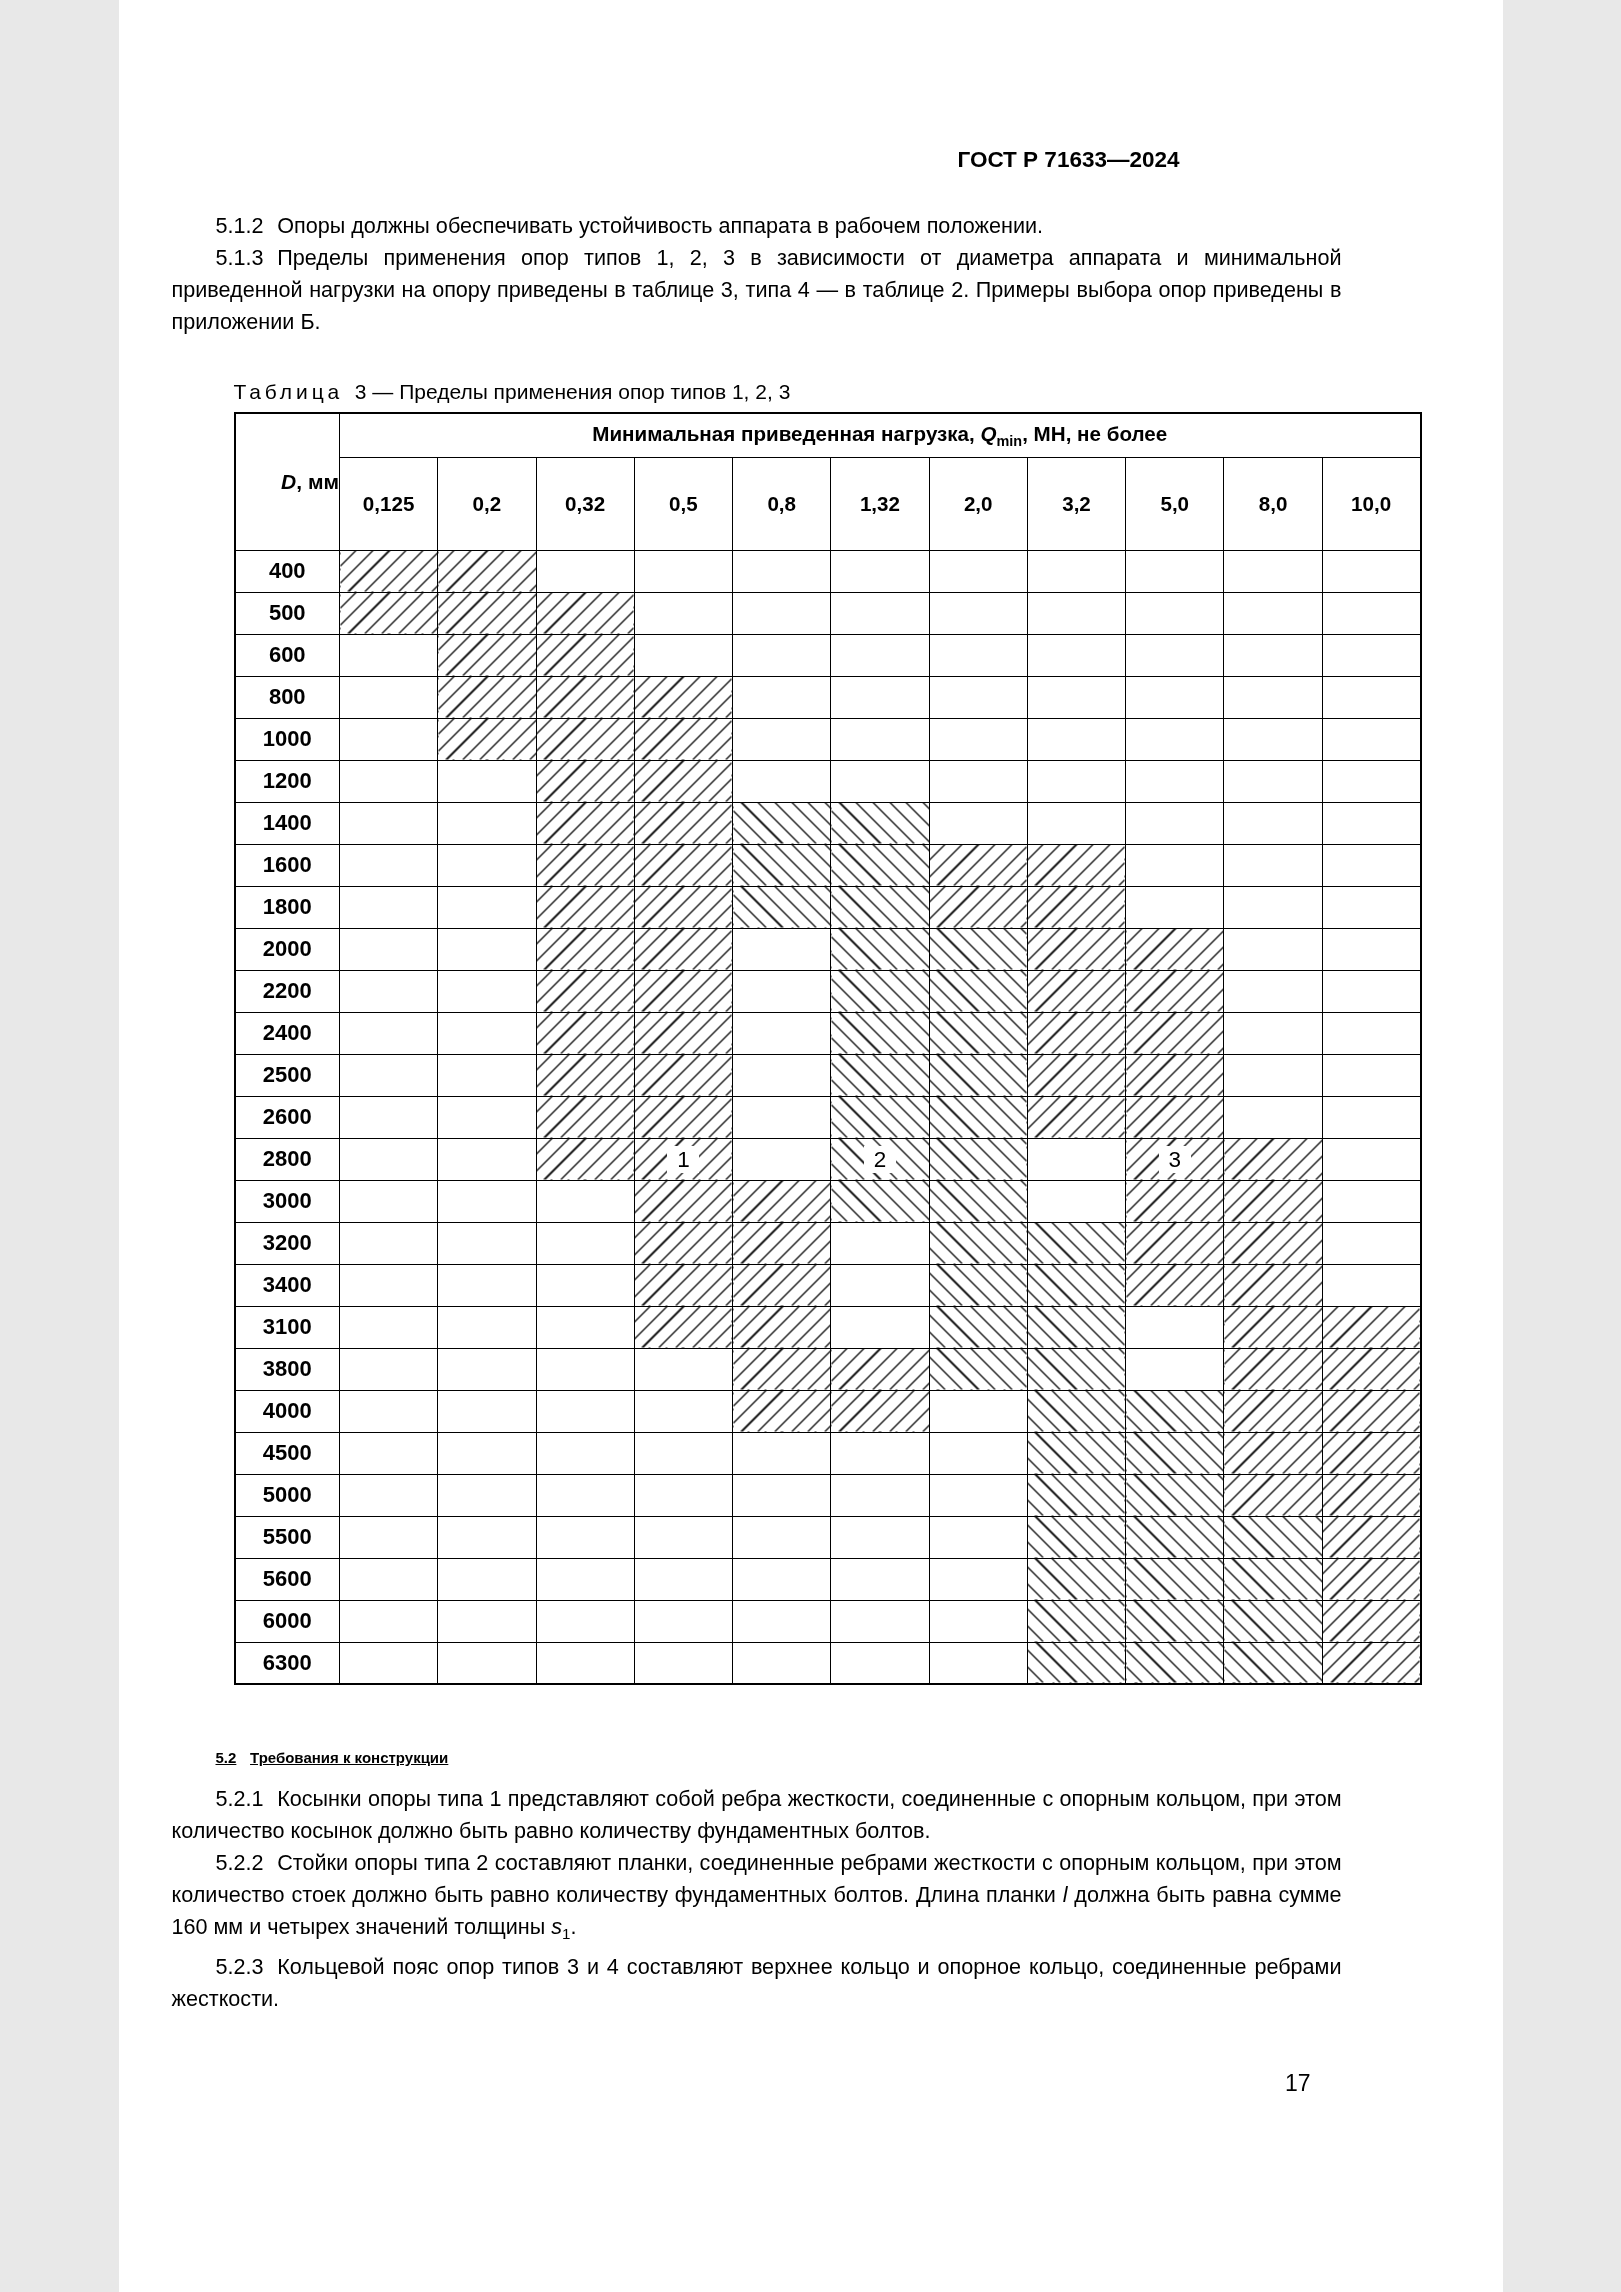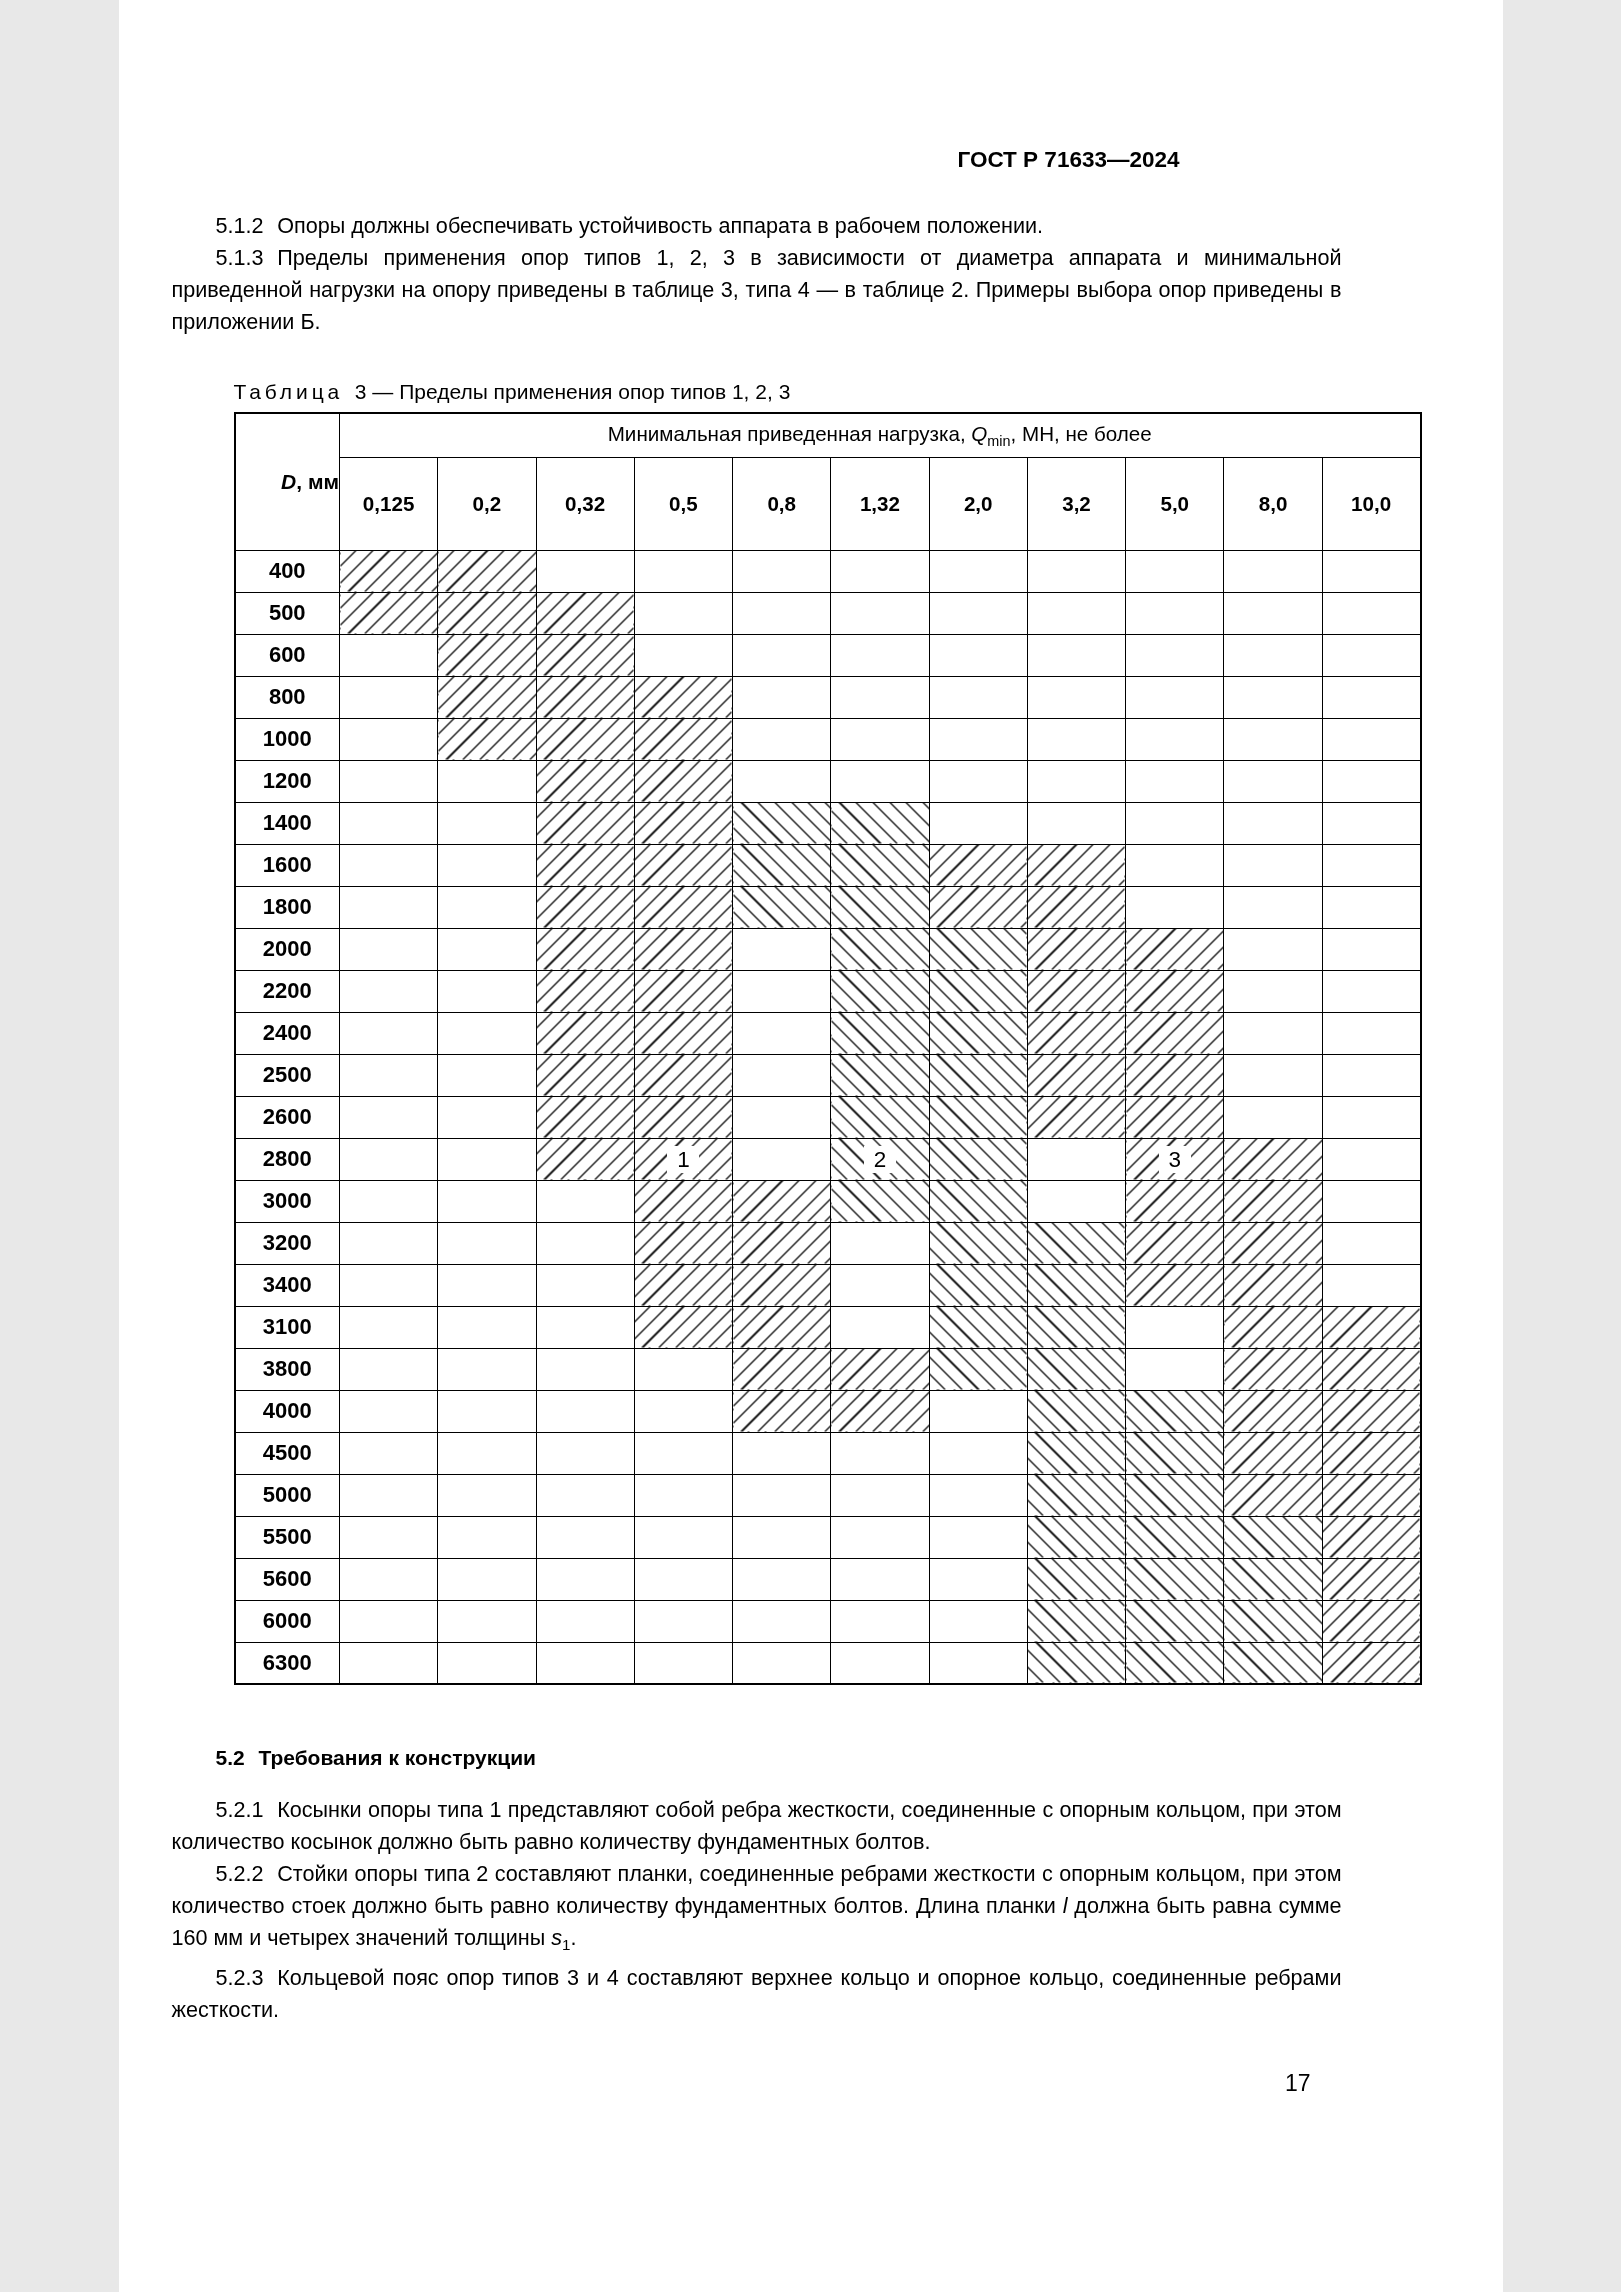--- a/index.html
+++ b/index.html
@@ -23,25 +23,26 @@
   }
   .para {
     margin:0;
     font-size:21.6px;
     line-height:32px;
     text-align:justify;
     text-indent:44px;
   }
   .pnum { padding-right:13.7px; }
   .heading {
-    margin:57px 0 20px 0;
-    font-size:21px;
+    margin:57px 0 9px 0;
+    font-size:15px;
     line-height:32px;
     font-weight:bold;
     text-indent:44px;
+    text-decoration:underline;
   }
   .table-caption {
     margin:41px 0 7.8px 62px;
     font-size:21px;
     line-height:25.5px;
   }
   .spaced { letter-spacing:3.9px; }
   .ivar { font-style:italic; }
   sub { font-size:70%; }
 
@@ -54,21 +55,21 @@
   }
   table.limits th, table.limits td {
     border:1.5px solid #000;
     padding:0;
     box-sizing:border-box;
   }
   col.dcol { width:105px; }
   .load-head {
     height:44px;
     font-size:20.6px;
-    font-weight:normal;
+    font-weight:bold;
     text-align:center;
     vertical-align:middle;
   }
   .d-head {
     font-size:21px;
     font-weight:bold;
     text-align:right;
     vertical-align:middle;
   }
   .load-val {

